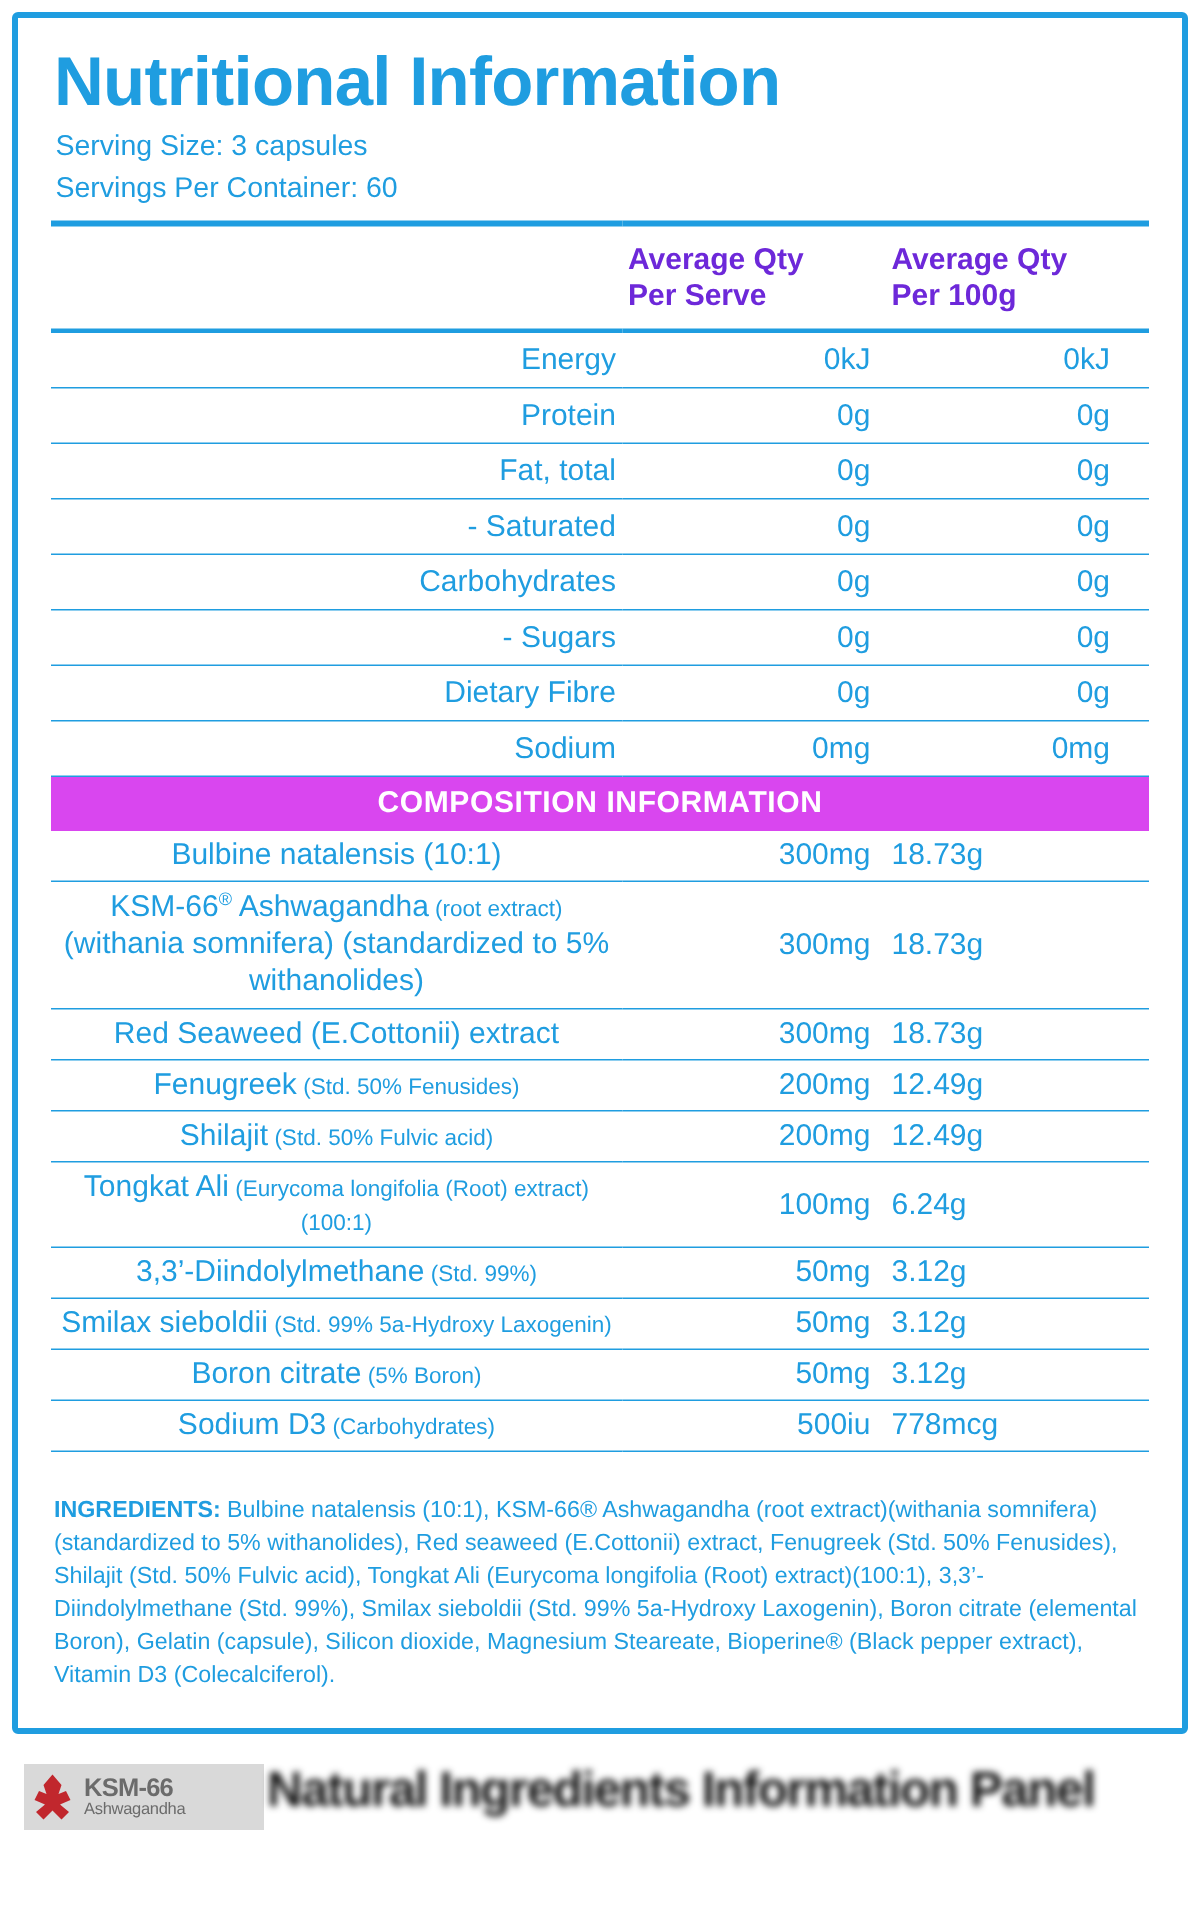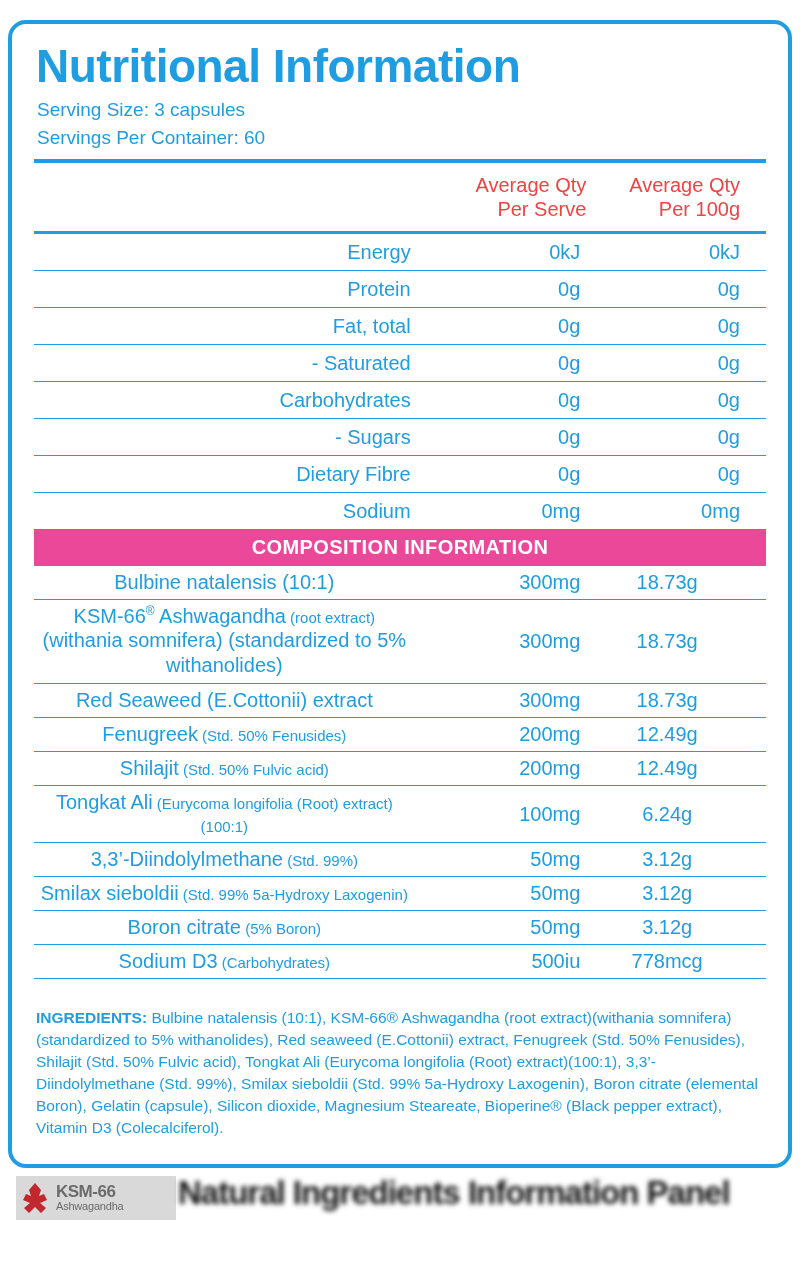--- a/index.html
+++ b/index.html
@@ -11,25 +11,25 @@
     width: 800px;
     height: 1275px;
     font-family: "Liberation Sans", sans-serif;
     color: #1f9de0;
     position: relative;
     overflow: hidden;
   }
   .panel {
     position: absolute;
     left: 8px;
-    top: 20px;
+    top: 8px;
     width: 784px;
     height: 1148px;
     border: 4px solid #1f9de0;
-    border-radius: 18px;
+    border-radius: 4px;
     box-sizing: border-box;
     background: #ffffff;
   }
   .inner {
     padding: 14px 22px 10px 22px;
   }
   .title {
     font-size: 46px;
     font-weight: bold;
     color: #1f9de0;
@@ -58,24 +58,24 @@
     padding: 0;
     font-size: 0;
     line-height: 0;
   }
   .col-name { width: 52%; }
   .col-serve { width: 24%; }
   .col-100 { width: 24%; }
 
   .hdr td {
     font-size: 20px;
-    color: #ef4444;
-    text-align: right;
+    color: #6d28d9;
     padding: 6px 4px 8px 4px;
     line-height: 1.2;
+    font-weight: bold;
   }
   .hdr td.col-name { border-bottom: none; }
   .hdr-line2 { display: block; }
 
   .rule-under-head td {
     border-bottom: 3px solid #1f9de0;
     height: 2px;
     font-size: 0;
     line-height: 0;
   }
@@ -85,40 +85,40 @@
     color: #1f9de0;
     border-bottom: 1.5px solid #1f9de0;
     padding: 6px 4px 6px 4px;
     line-height: 1.2;
   }
   .nrow td.name { text-align: right; padding-left: 4px; }
   .nrow td.val  { text-align: right; padding-right: 10px; }
   .nrow td.val2 { text-align: right; padding-right: 26px; }
 
   .comp-banner td {
-    background: #ec4899;
+    background: #d946ef;
     color: #ffffff;
     font-size: 20px;
     font-weight: bold;
     text-align: center;
     letter-spacing: 0.4px;
     padding: 6px 0 7px 0;
     border-bottom: none;
   }
 
   .crow td {
     font-size: 20px;
     color: #1f9de0;
     border-bottom: 1.5px solid #1f9de0;
     padding: 5px 4px 5px 4px;
     line-height: 1.15;
   }
   .crow td.name { text-align: center; padding-left: 4px; }
   .crow td.val  { text-align: right; padding-right: 10px; }
-  .crow td.val2 { text-align: center; padding-right: 26px; }
+  .crow td.val2 { text-align: left; padding-right: 26px; }
   .sub {
     font-size: 15px;
   }
   .sub2 {
     display: block;
     font-size: 20px;
     line-height: 1.25;
   }
   .sup { font-size: 12px; vertical-align: super; }
 

